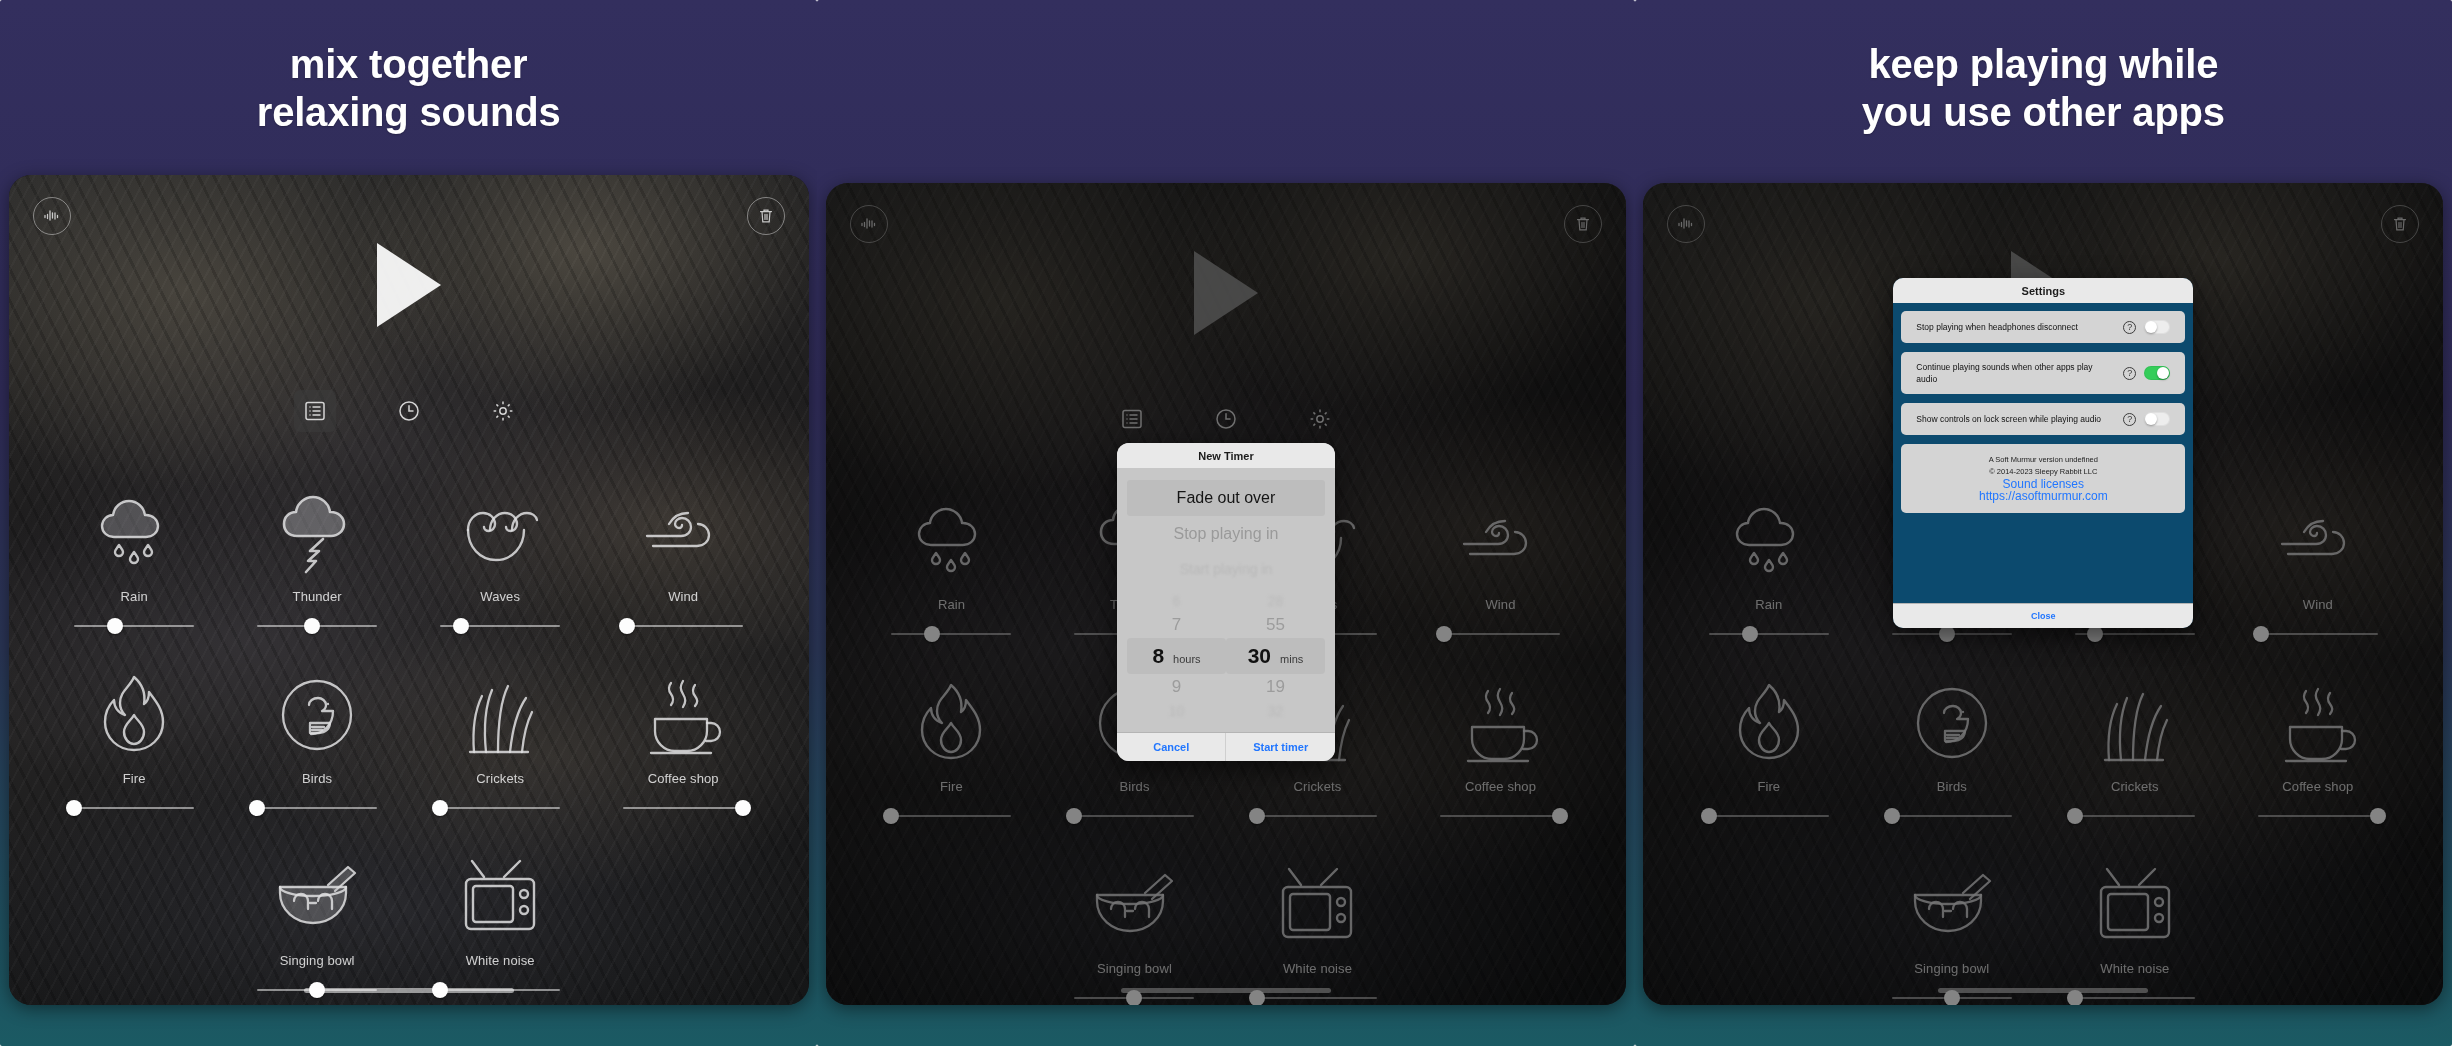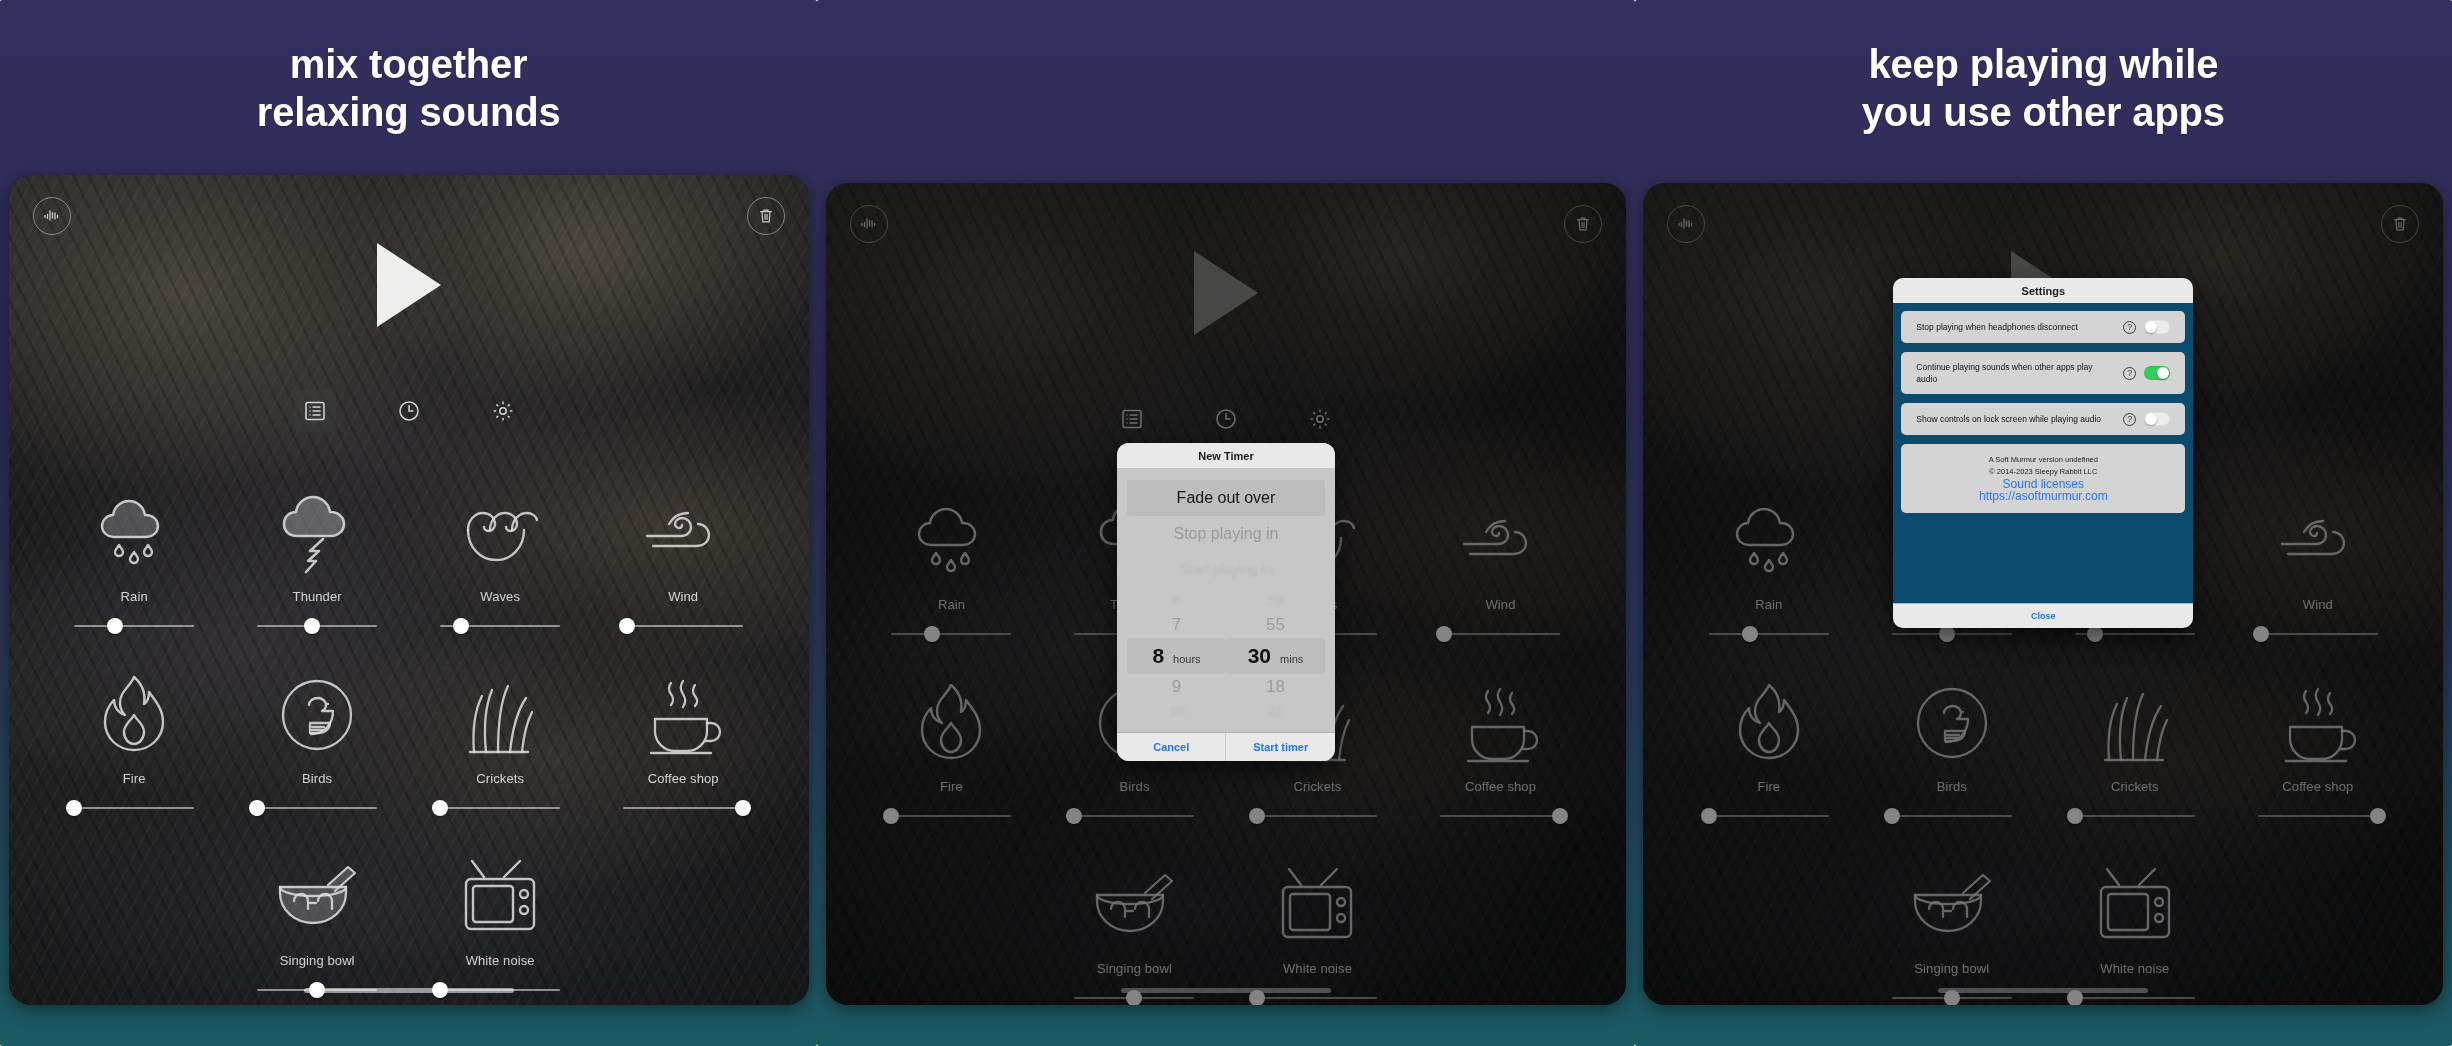--- a/index.html
+++ b/index.html
@@ -744,21 +744,21 @@
               <div class="pval">9</div>
               <div class="pval ghost">10</div>
             </div>
             <div class="pcol">
               <div class="pval ghost">28</div>
               <div class="pval">55</div>
               <div class="pval center">
                 <span>30</span>
                 <span class="punit">mins</span>
               </div>
-              <div class="pval">18</div>
+              <div class="pval">19</div>
               <div class="pval ghost">32</div>
             </div>
           </div>
         </div>
         <div class="dlg-actions">
           <div class="act">Cancel</div>
           <div class="act">Start timer</div>
         </div>
       </div>
     </div>

